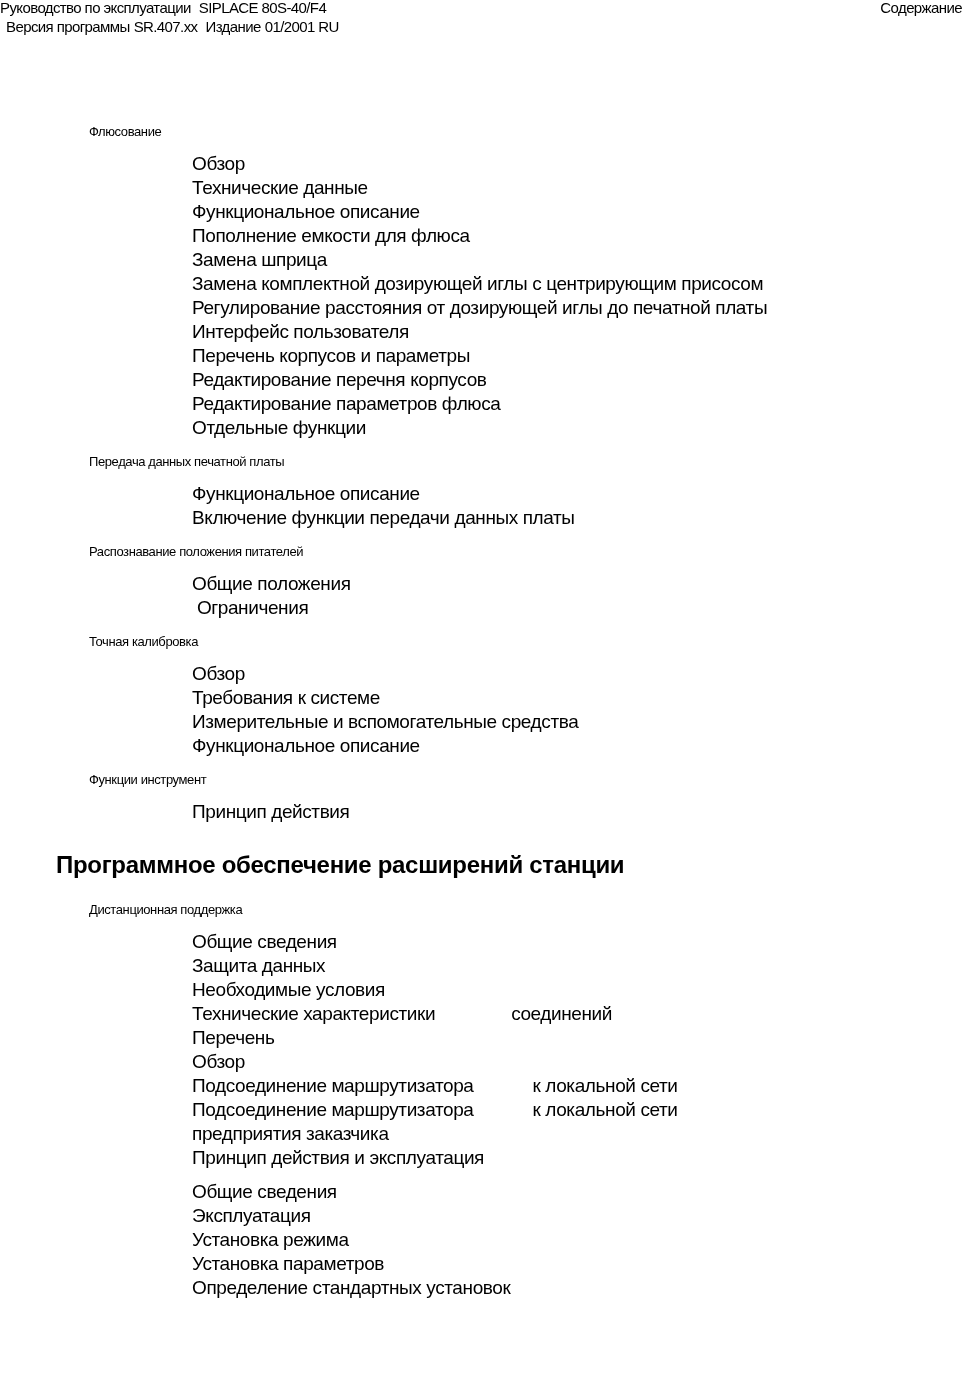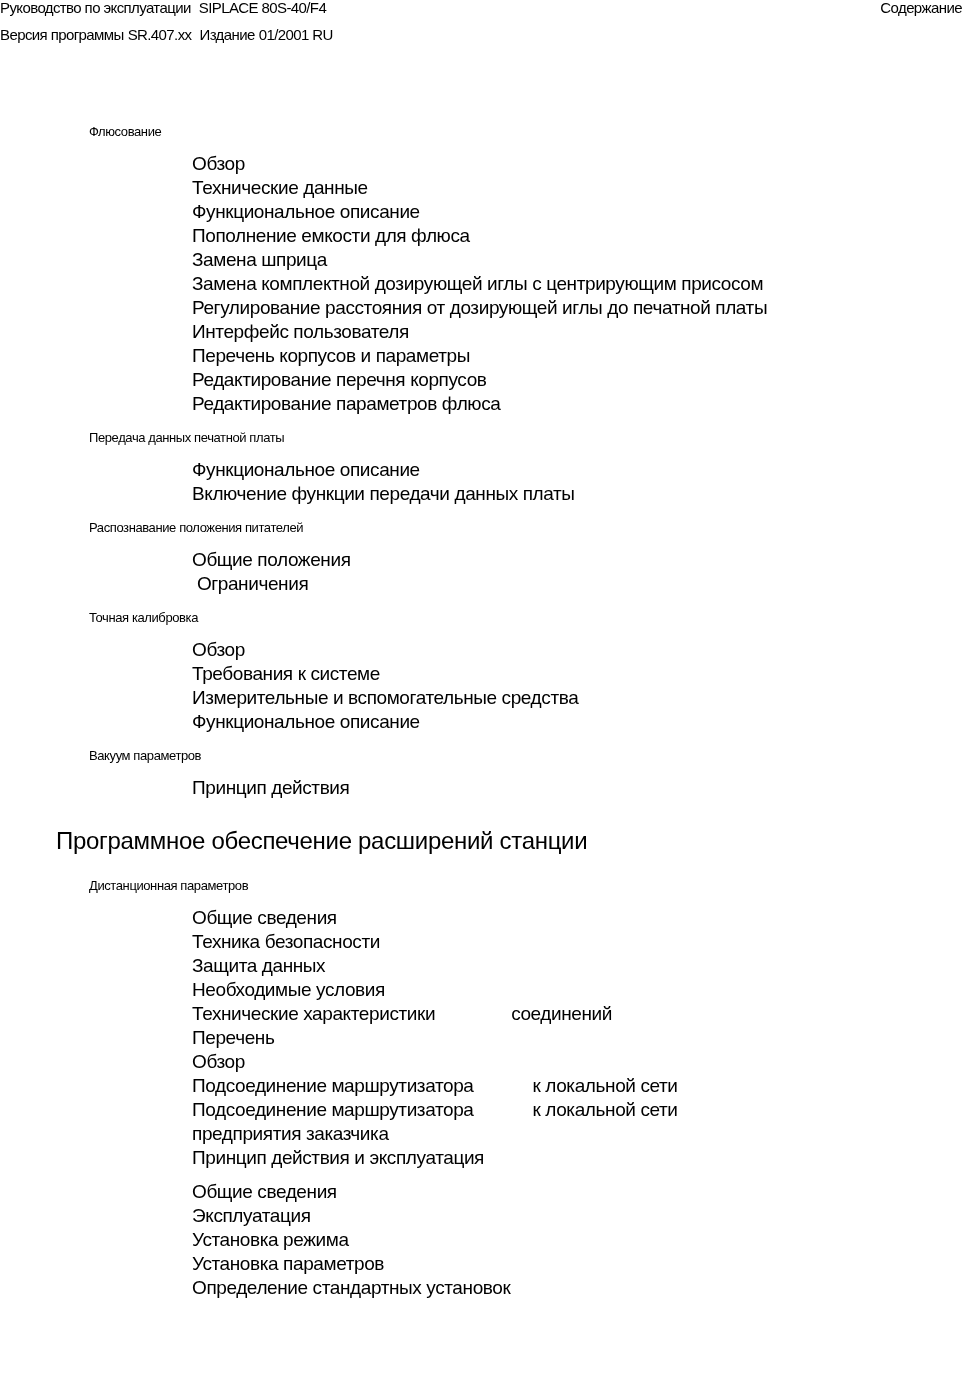--- a/index.html
+++ b/index.html
@@ -2,28 +2,28 @@
 <html><head>
 <meta charset="utf-8">
 <style>
   html, body { margin: 0; padding: 0; background: #ffffff; }
   body {
     width: 963px; height: 1379px; position: relative; overflow: hidden;
     font-family: "Liberation Sans", sans-serif; color: #000000;
   }
   .hdr { position: absolute; font-size: 15px; line-height: 19px; letter-spacing: -0.6px; white-space: nowrap; }
   .hdr-l1 { left: 0; top: -2px; }
-  .hdr-l2 { left: 0; top: 17px; margin-top: 8px; }
+  .hdr-l2 { left: 6px; top: 17px; }
   .hdr-r { right: 1px; top: -2px; }
   .gap { display: inline-block; width: 8px; }
   .gap2 { display: inline-block; width: 4px; }
 
   .toc { position: absolute; left: 56px; top: 120px; width: 880px; }
   .h2 { font-weight: normal; font-size: 13px; line-height: 24px; letter-spacing: -0.4px; white-space: nowrap; margin-left: 33px; }
-  .h1 { font-weight: normal; font-size: 24px; line-height: 30px; letter-spacing: -0.3px; white-space: nowrap; }
+  .h1 { font-weight: bold; font-size: 24px; line-height: 30px; letter-spacing: -0.3px; white-space: nowrap; }
   .items { padding-left: 136px; margin-top: 8px; }
   .item { font-size: 19px; line-height: 24px; letter-spacing: -0.4px; white-space: nowrap; height: 24px; }
   .item .tail { display: inline-block; }
   .sect { margin-bottom: 10px; }
 </style>
 </head>
 <body>
 
 <div class="hdr hdr-l1">
   <span>Руководство по эксплуатации</span><span class="gap"></span><span>SIPLACE 80S-40/F4</span>
@@ -42,20 +42,21 @@
       <div class="item">Технические данные</div>
       <div class="item">Функциональное описание</div>
       <div class="item">Пополнение емкости для флюса</div>
       <div class="item">Замена шприца</div>
       <div class="item">Замена комплектной дозирующей иглы с центрирующим присосом</div>
       <div class="item">Регулирование расстояния от дозирующей иглы до печатной платы</div>
       <div class="item">Интерфейс пользователя</div>
       <div class="item">Перечень корпусов и параметры</div>
       <div class="item">Редактирование перечня корпусов</div>
       <div class="item">Редактирование параметров флюса</div>
+      <div class="item">Отдельные функции</div>
     </div>
   </div>
 
   <div class="sect">
     <div class="h2">Передача данных печатной платы</div>
     <div class="items">
       <div class="item">Функциональное описание</div>
       <div class="item">Включение функции передачи данных платы</div>
     </div>
   </div>
@@ -72,33 +73,32 @@
     <div class="h2">Точная калибровка</div>
     <div class="items">
       <div class="item">Обзор</div>
       <div class="item">Требования к системе</div>
       <div class="item">Измерительные и вспомогательные средства</div>
       <div class="item">Функциональное описание</div>
     </div>
   </div>
 
   <div class="sect" style="margin-bottom:26px">
-    <div class="h2">Вакуум параметров</div>
+    <div class="h2">Функции инструмент</div>
     <div class="items">
       <div class="item">Принцип действия</div>
     </div>
   </div>
 
   <div class="h1" style="margin-bottom:18px">Программное обеспечение расширений станции</div>
 
   <div class="sect">
-    <div class="h2">Дистанционная параметров</div>
+    <div class="h2">Дистанционная поддержка</div>
     <div class="items">
       <div class="item"><span>Общие сведения</span></div>
-      <div class="item"><span>Техника безопасности</span></div>
       <div class="item"><span>Защита данных</span></div>
       <div class="item"><span>Необходимые условия</span></div>
       <div class="item"><span>Технические характеристики</span><span class="tail" style="margin-left:76px">соединений</span></div>
       <div class="item"><span>Перечень</span></div>
       <div class="item"><span>Обзор</span></div>
       <div class="item"><span>Подсоединение маршрутизатора</span><span class="tail" style="margin-left:59px">к локальной сети</span></div>
       <div class="item"><span>Подсоединение маршрутизатора</span><span class="tail" style="margin-left:59px">к локальной сети</span></div>
       <div class="item"><span>предприятия заказчика</span></div>
       <div class="item"><span>Принцип действия и эксплуатация</span></div>
     </div>

